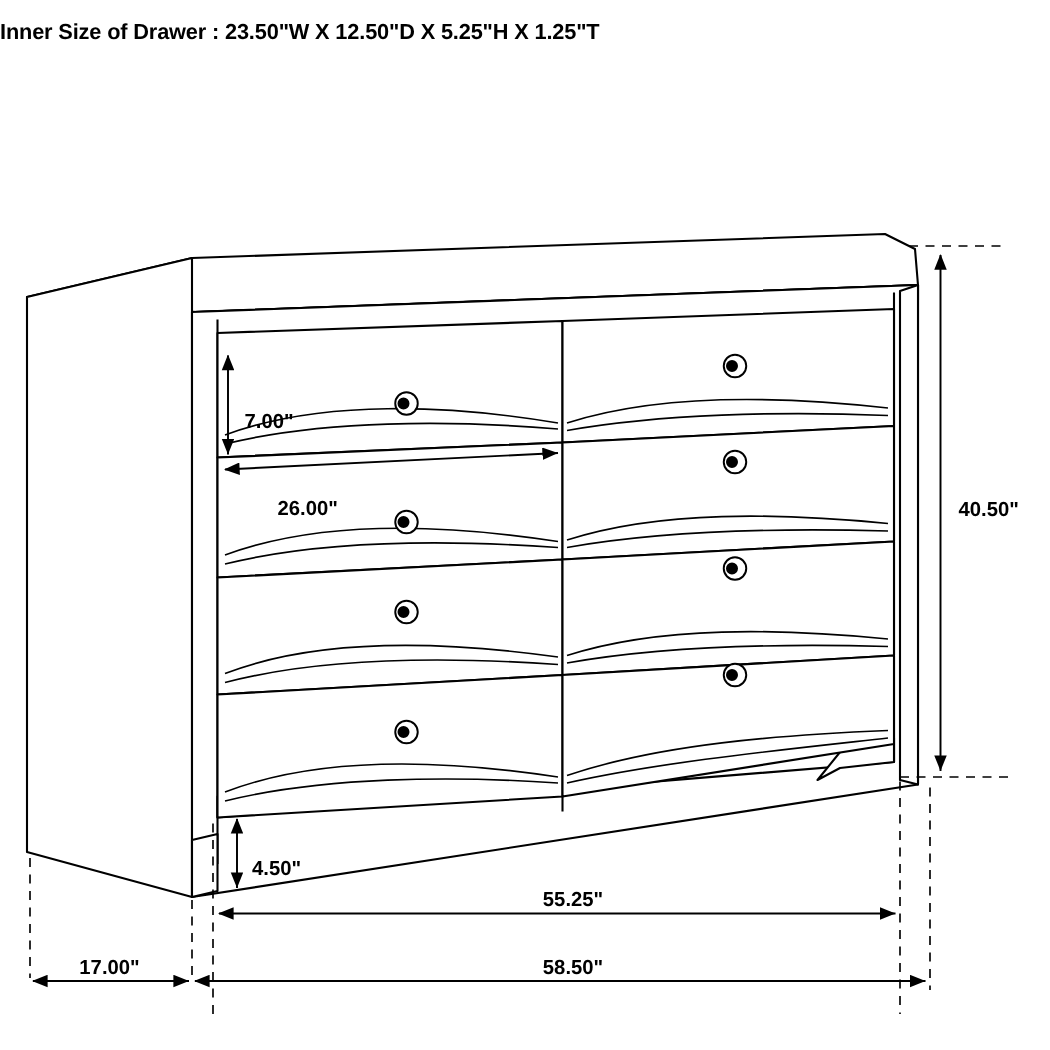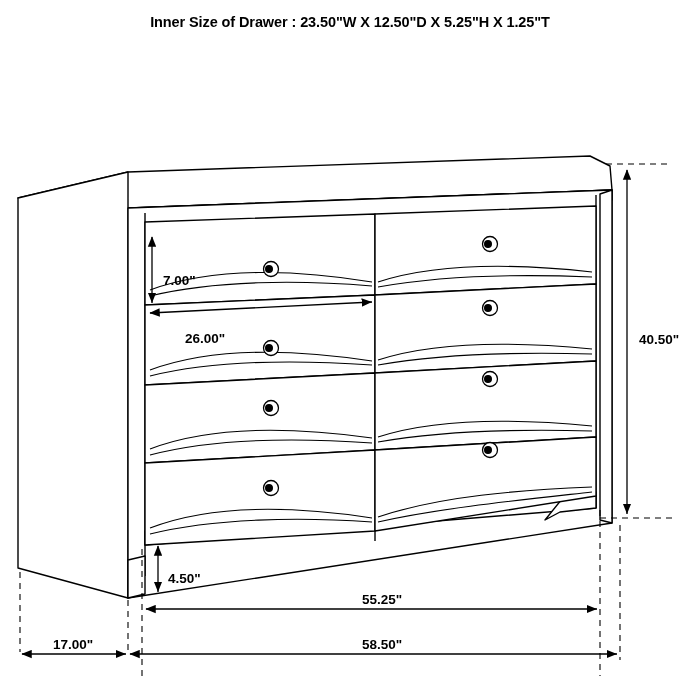--- a/index.html
+++ b/index.html
@@ -17,21 +17,20 @@
   #page {
     position: relative;
     width: 700px;
     height: 700px;
   }
   #title {
     position: absolute;
     left: 0;
     top: 14px;
     width: 700px;
-    text-align: center;
     font-size: 14.5px;
     font-weight: bold;
     letter-spacing: -0.1px;
     color: #000;
   }
   svg#drawing {
     position: absolute;
     left: 0;
     top: 0;
   }

